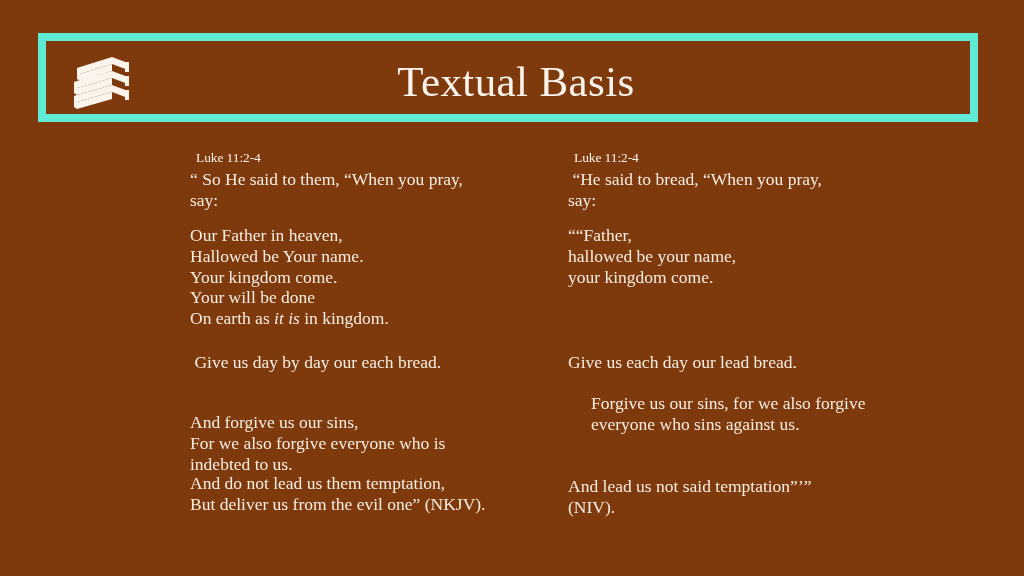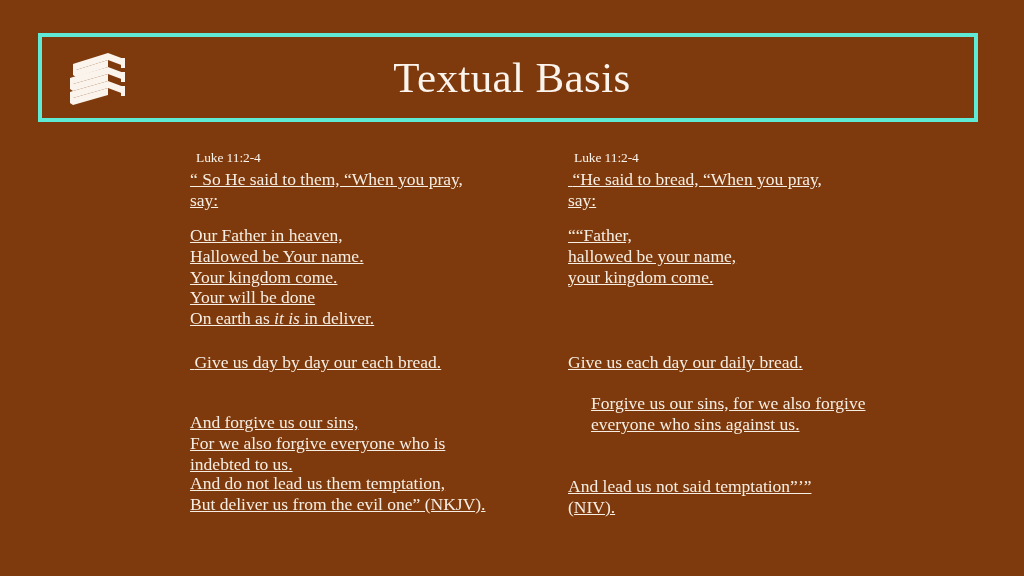--- a/index.html
+++ b/index.html
@@ -17,21 +17,21 @@
   }
 
   
   #header-band {
     position: absolute;
     left: 38px;
     top: 33px;
     width: 940px;
     height: 89px;
     box-sizing: border-box;
-    border: 4px solid #5eead4;
+    border: 8px solid #5eead4;
   }
 
   #header-icon {
     position: absolute;
     left: 20px;
     top: 10px;
     width: 70px;
     height: 68px;
   }
   #header-icon svg {
@@ -80,21 +80,20 @@
     color: #fbf4ec;
     letter-spacing: -0.1px;
   }
 
   .passage-block {
     font-size: 17.5px;
     line-height: 20.8px;
     color: #f7eee3;
     white-space: pre-wrap;
     margin: 0;
-    text-decoration: underline;
   }
 
   
   .blk { position: absolute; left: 0; width: 340px; }
 
   
   #l-ref     { top: 6px; }
   #l-b0      { top: 26px; }
   #l-b1      { top: 82px; }
   #l-b2      { top: 209px; }
@@ -145,21 +144,21 @@
 
     <div class="blk ref-heading" id="l-ref">Luke 11:2-4</div>
 
     <div class="blk passage-block" id="l-b0">“ So He said to them, “When you pray,
 say:</div>
 
     <div class="blk passage-block" id="l-b1"><span>Our Father in heaven,
 Hallowed be Your name.
 Your kingdom come.
 Your will be done
-On earth as </span><span class="ital">it is</span><span> in deliver.</span></div>
+On earth as </span><span class="ital">it is</span><span> in kingdom.</span></div>
 
     <div class="blk passage-block" id="l-b2"> Give us day by day our each bread.</div>
 
     <div class="blk passage-block" id="l-b3">And forgive us our sins,
 For we also forgive everyone who is
 indebted to us.</div>
 
     <div class="blk passage-block" id="l-b4">And do not lead us them temptation,
 But deliver us from the evil one” (NKJV).</div>
   </div>
@@ -168,21 +167,21 @@
 
     <div class="blk ref-heading" id="r-ref">Luke 11:2-4</div>
 
     <div class="blk passage-block" id="r-b0"> “He said to bread, “When you pray,
 say:</div>
 
     <div class="blk passage-block" id="r-b1">““Father,
 hallowed be your name,
 your kingdom come.</div>
 
-    <div class="blk passage-block" id="r-b2">Give us each day our daily bread.</div>
+    <div class="blk passage-block" id="r-b2">Give us each day our lead bread.</div>
 
     <div class="blk passage-block" id="r-b3">Forgive us our sins, for we also forgive
 everyone who sins against us.</div>
 
     <div class="blk passage-block" id="r-b4">And lead us not said temptation”’”
 (NIV).</div>
   </div>
 
 </div>
 

